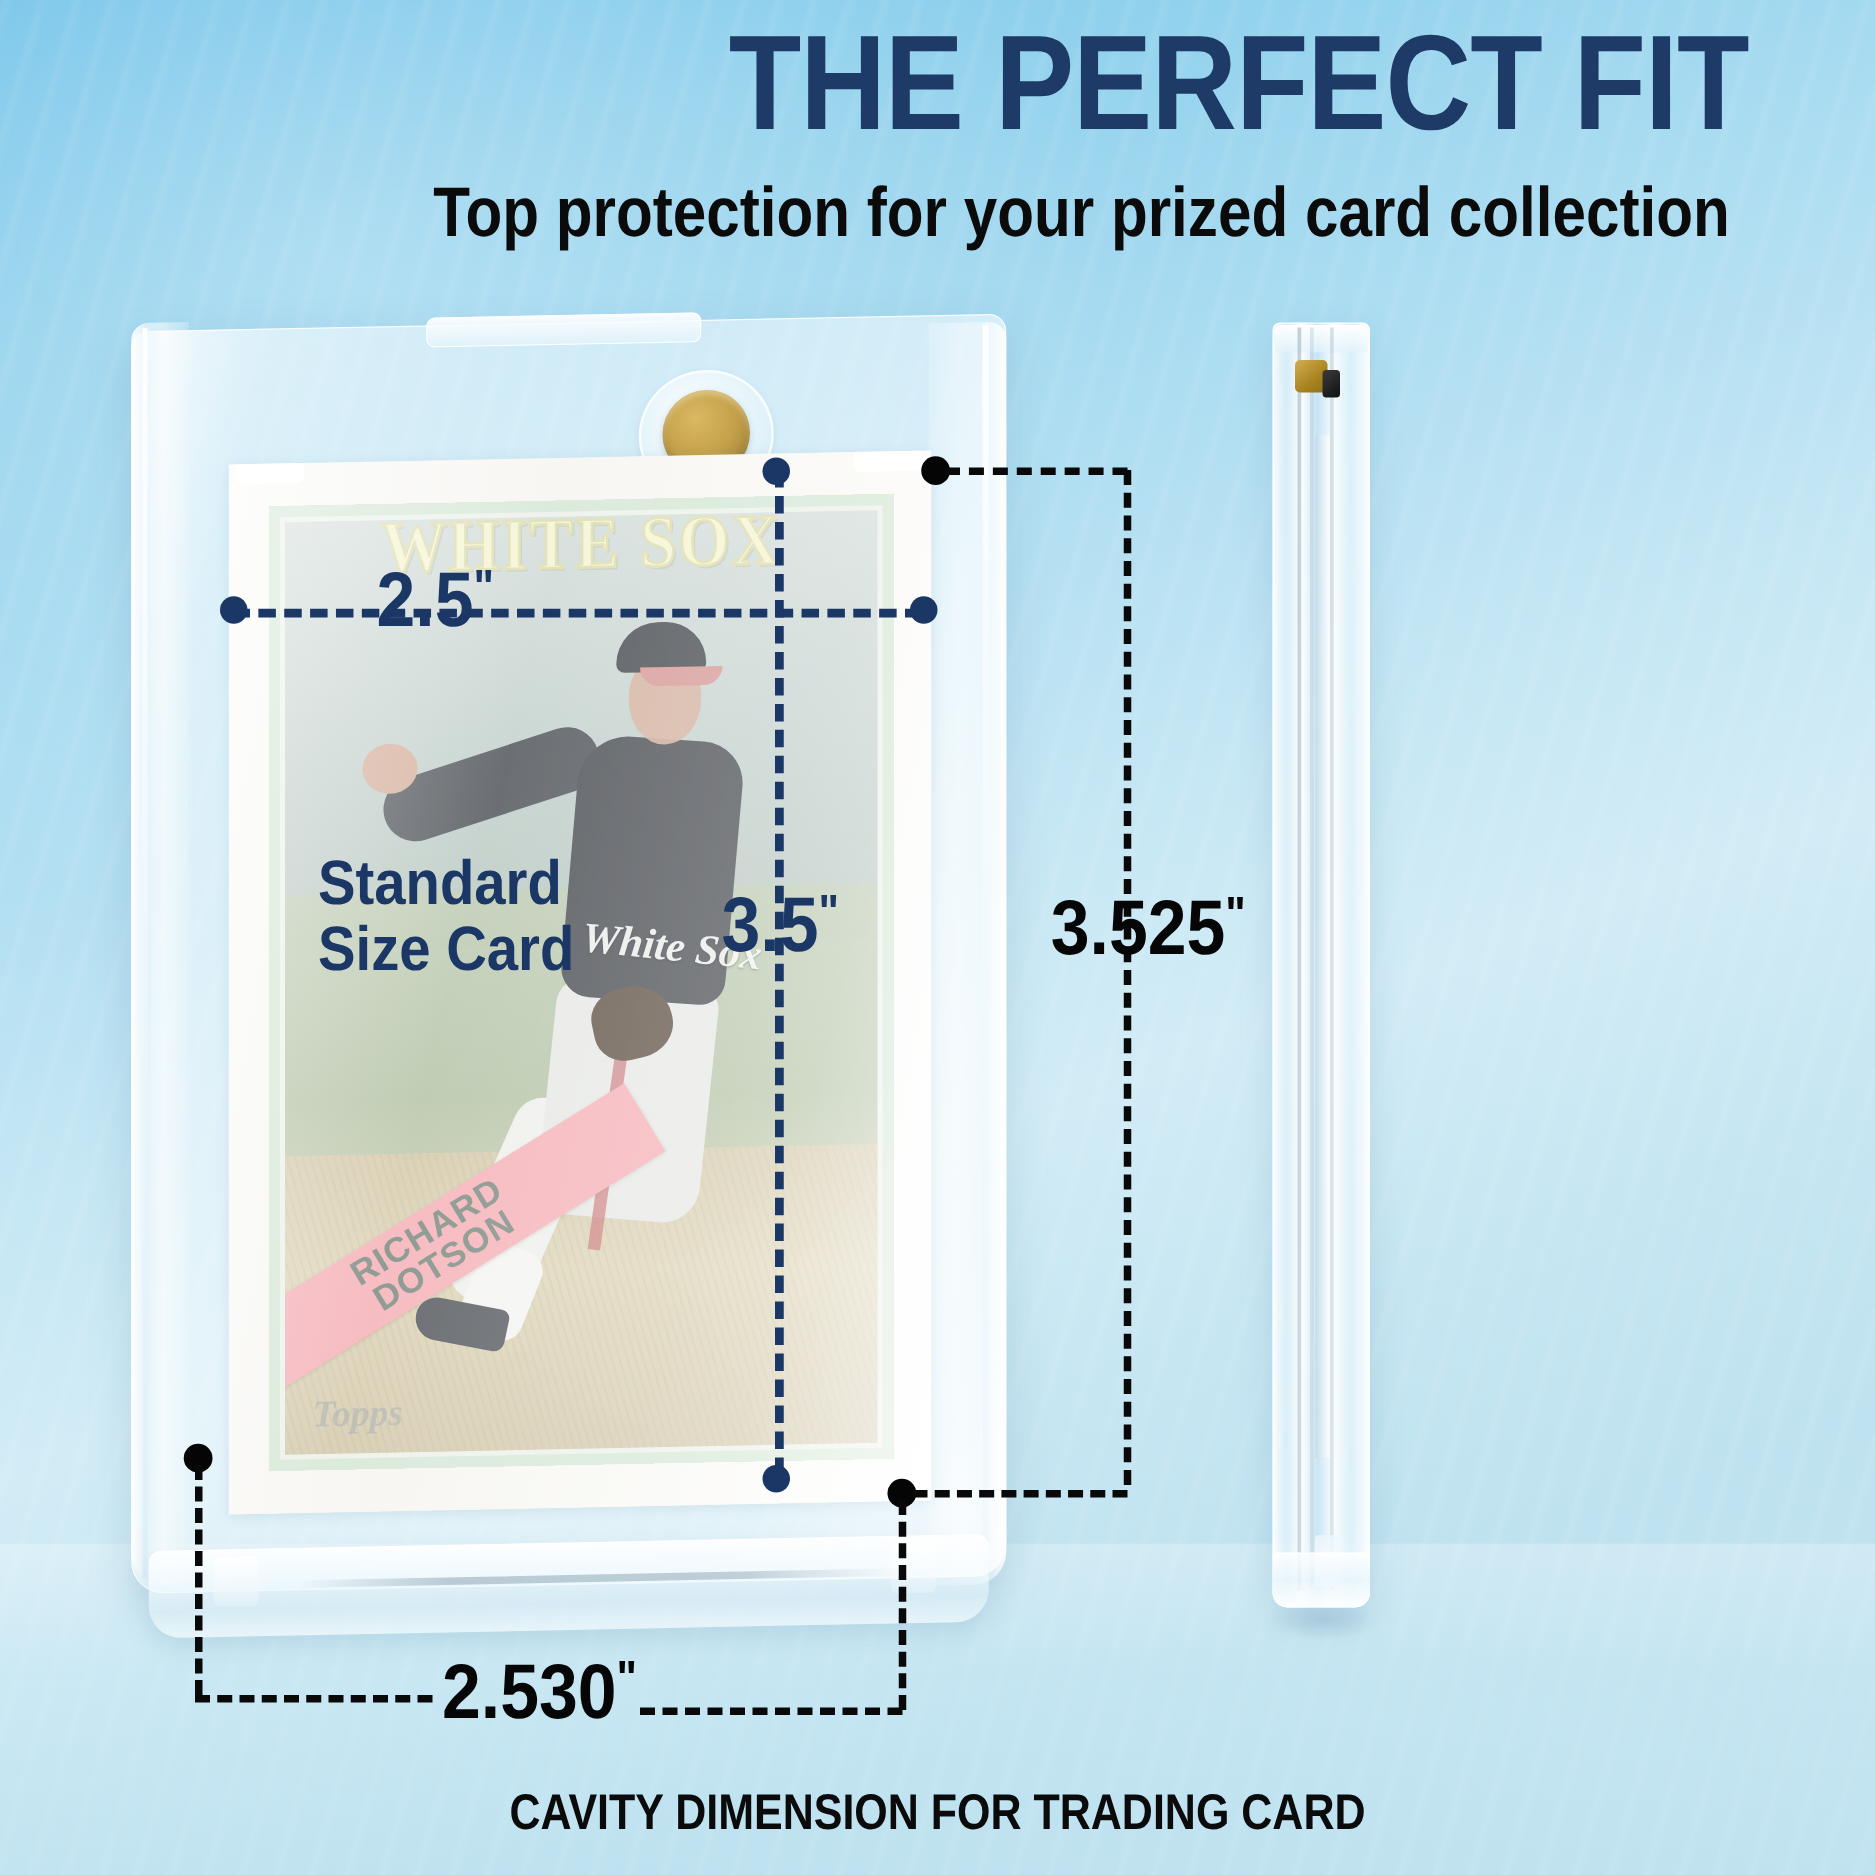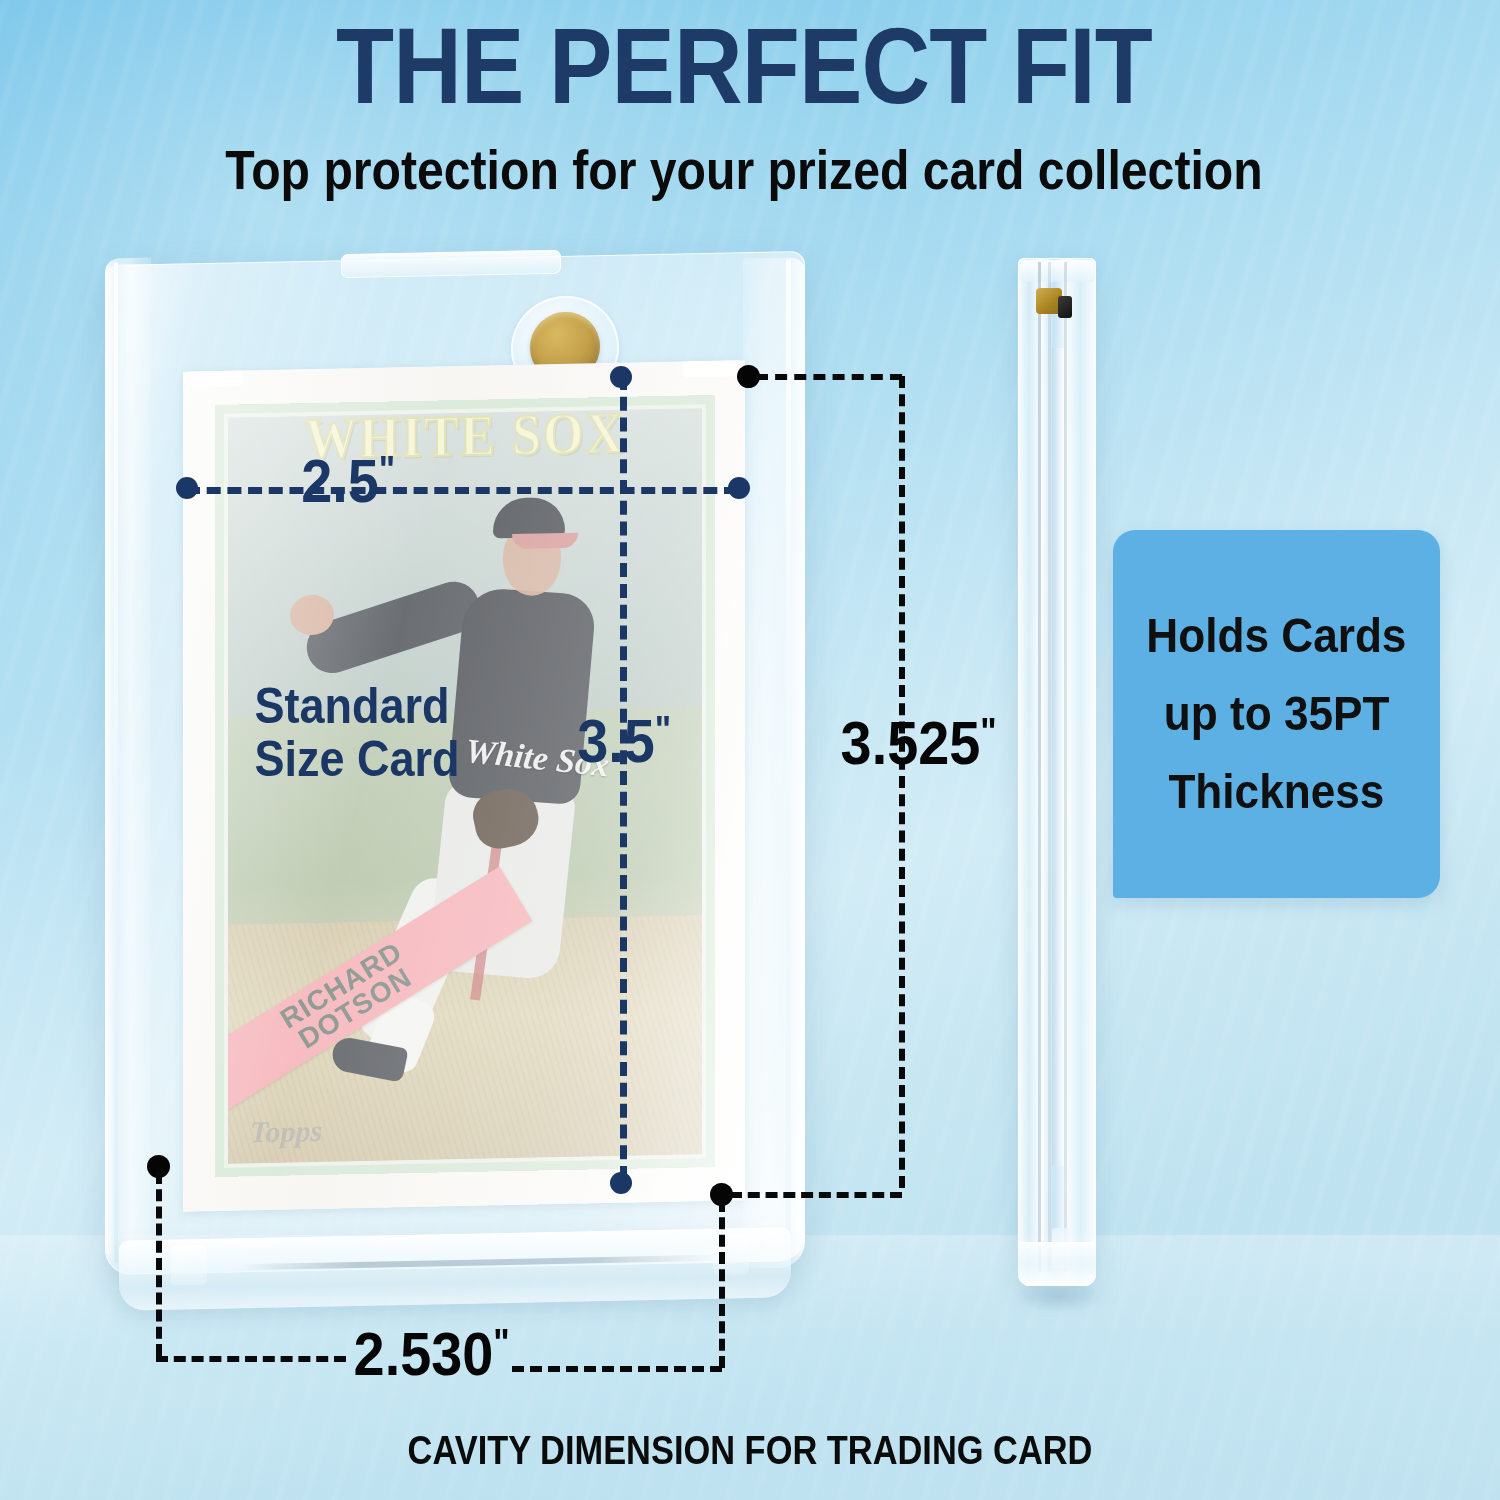--- a/index.html
+++ b/index.html
@@ -36,21 +36,21 @@
   #bg-glow{
     position:absolute;left:-120px;top:-60px;width:1100px;height:900px;
     background:radial-gradient(ellipse at 35% 30%, rgba(255,255,255,0.30), rgba(255,255,255,0) 62%);
   }
   #bg-floor{
     position:absolute;left:0;right:0;top:1235px;height:265px;
     background:linear-gradient(180deg, rgba(255,255,255,0.26), rgba(206,234,245,0.30) 40%, rgba(186,223,238,0.22));
   }
 
   
-  #header{position:absolute;left:0;right:12px;top:12px;text-align:center;}
+  #header{position:absolute;left:0;right:12px;top:12px;text-align:right;}
   #title{
     font-size:108px;line-height:1.0;font-weight:700;letter-spacing:-1px;
     color:#1e3a66;
     transform:scaleX(0.88);
     white-space:nowrap;
   }
   #subtitle{
     margin-top:22px;
     font-size:56px;line-height:1.0;font-weight:700;
     color:#0b0b0b;
@@ -473,25 +473,20 @@
     <div class="hs-line a"></div>
     <div class="hs-line b"></div>
     <div class="hs-line c"></div>
     <div class="hs-magnet"></div>
     <div class="hs-magnet2"></div>
     <div class="hs-slot"></div>
     <div class="hs-foot"></div>
   </div>
   <div id="hs-shadow"></div>
 
-  <div id="callout">
-    <div class="callout-line">Holds Cards</div>
-    <div class="callout-line">up to 35PT</div>
-    <div class="callout-line">Thickness</div>
-  </div>
 
   <div id="dims">
 
     <div class="dl h-navy" style="left:186px;top:487px;width:552px;"></div>
     <div class="dot navy" style="left:176px;top:477px;"></div>
     <div class="dot navy" style="left:728px;top:477px;"></div>
 
     <div class="dl v-navy" style="left:620px;top:376px;height:804px;"></div>
     <div class="dot navy" style="left:610px;top:366px;"></div>
     <div class="dot navy" style="left:610px;top:1172px;"></div>

